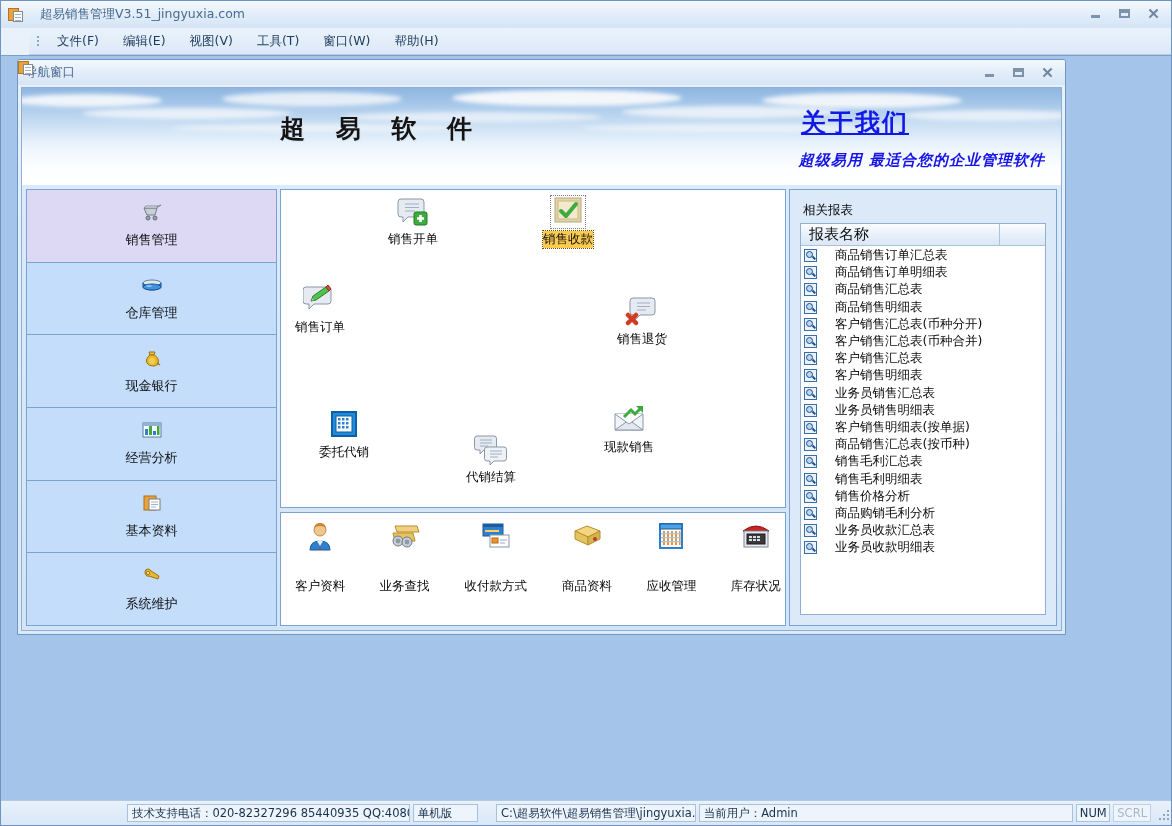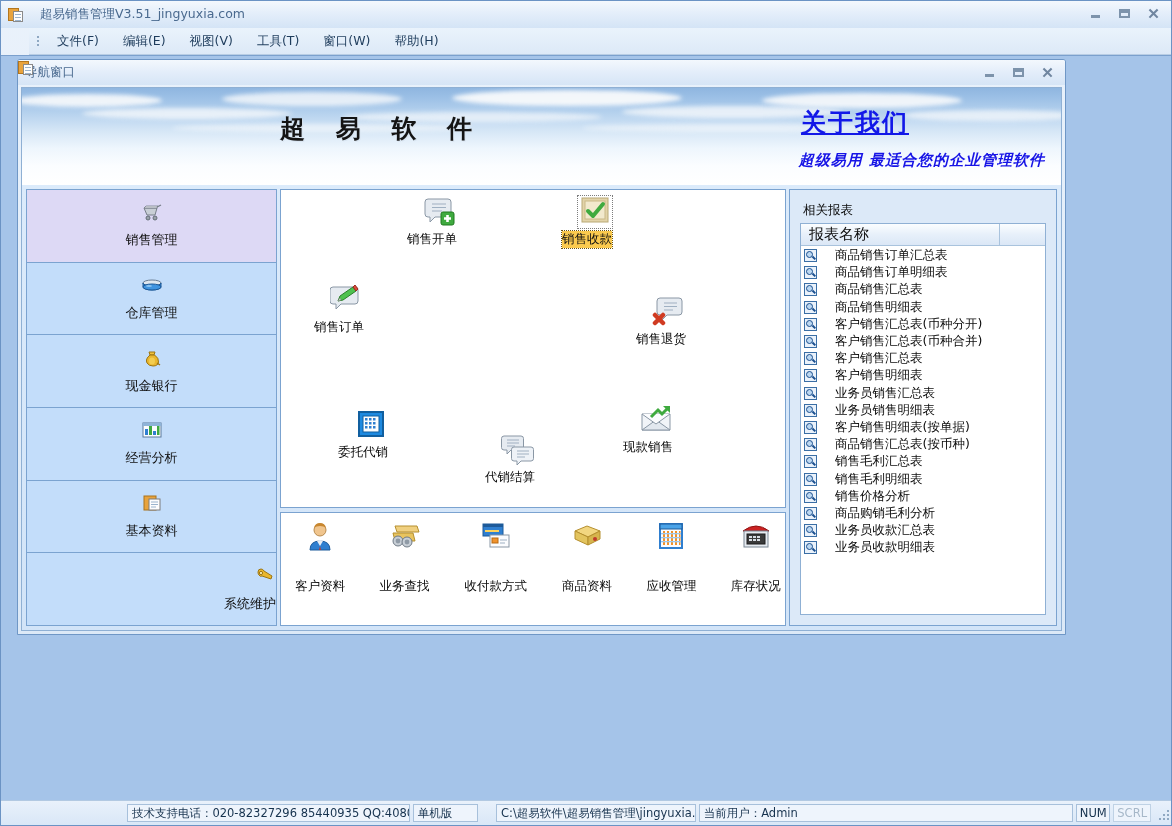--- a/index.html
+++ b/index.html
@@ -120,36 +120,36 @@
   .sidebar{
     width:251px;flex:0 0 251px;
     border:1px solid #7ba3d0;background:#c3ddfa;
     box-sizing:border-box;display:flex;flex-direction:column;
   }
   .side-item{
     flex:1 1 0;border-bottom:1px solid #7ba3d0;
     display:flex;flex-direction:column;align-items:center;justify-content:center;
     gap:9px;cursor:default;background:#c3ddfa;
   }
-  .side-item:last-child{border-bottom:none;align-items:flex-end;}
+  .side-item:last-child{border-bottom:none;}
   .side-item.sel{background:#ddd9f5;}
   .side-item .lbl{font-size:13px;color:#101010;}
   .side-ico{width:22px;height:20px;position:relative;}
   
   .mainwrap{flex:1 1 auto;display:flex;flex-direction:column;gap:4px;min-width:0;}
   .panel-top{
     flex:1 1 auto;background:#fff;border:1px solid #7ba3d0;
     position:relative;box-sizing:border-box;overflow:hidden;
   }
   .panel-bot{
     flex:0 0 114px;background:#fff;border:1px solid #7ba3d0;
     box-sizing:border-box;position:relative;padding:8px 0 0 10px;
   }
   .ic{
-    position:absolute;display:flex;flex-direction:column;align-items:flex-end;
+    position:absolute;display:flex;flex-direction:column;align-items:center;
     width:88px;cursor:default;
   }
   .ic .cap{font-size:12.5px;color:#0b0b0b;margin-top:3px;white-space:nowrap;}
   .ic.sel .cap{background:#fbca4e;outline:1px dotted #6b5410;color:#111;}
   .ic .gl{width:34px;height:32px;position:relative;}
   .ic.sel .gl{outline:1px dotted #7d7d7d;}
   .botrow{display:flex;gap:26px;}
   .botic{display:flex;flex-direction:column;align-items:center;width:60px;cursor:default;gap:25px;}
   .botic .cap{font-size:12.5px;color:#0b0b0b;margin-top:2px;white-space:nowrap;}
   .botic .gl{width:32px;height:30px;position:relative;}

